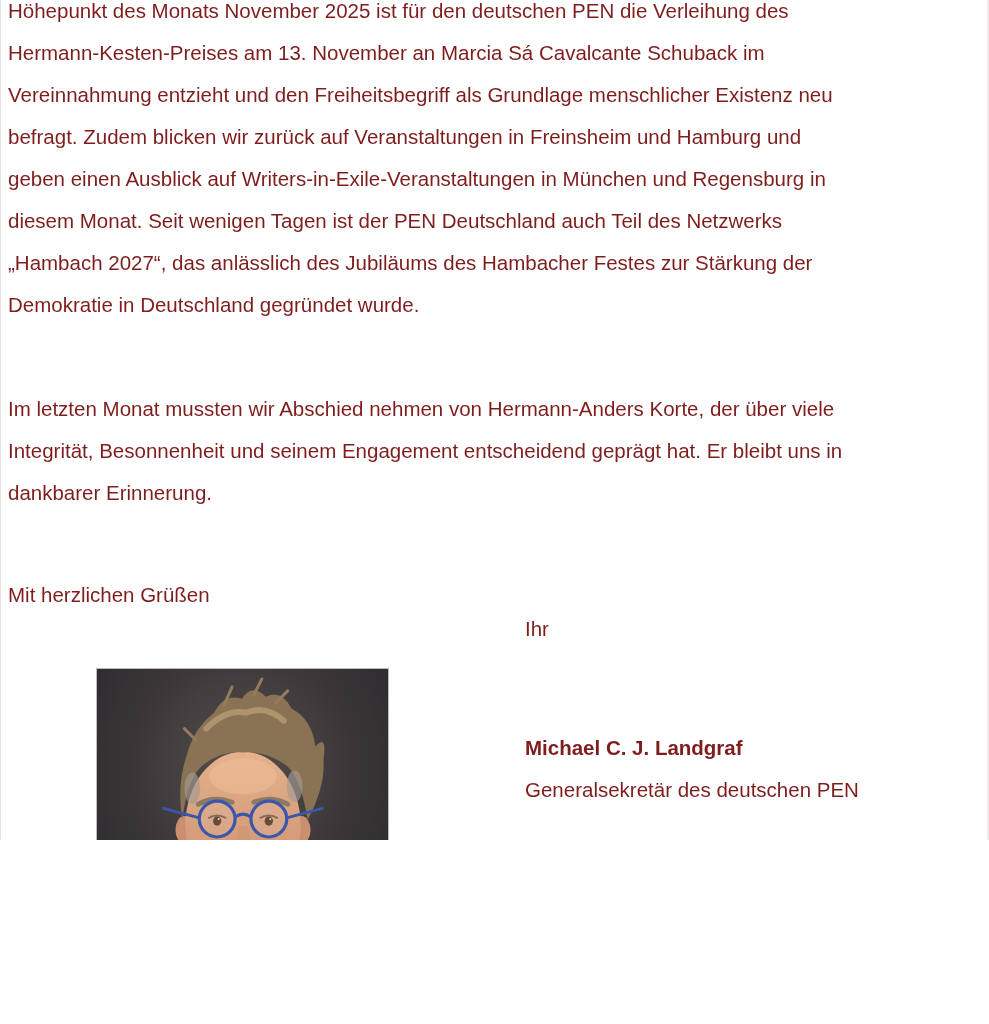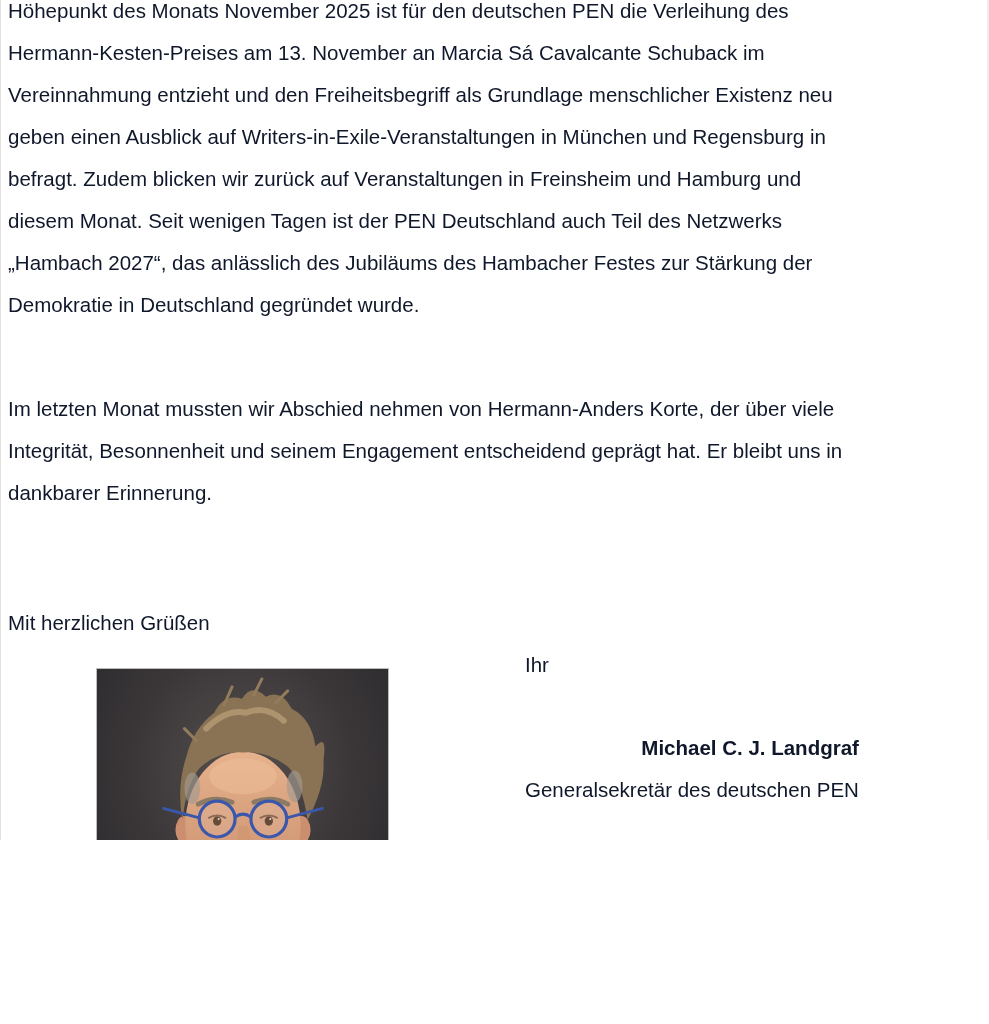--- a/index.html
+++ b/index.html
@@ -7,21 +7,21 @@
     padding: 0;
     background: #ffffff;
   }
   .page {
     position: relative;
     width: 989px;
     height: 840px;
     overflow: hidden;
     background: #ffffff;
     font-family: "Liberation Sans", "DejaVu Sans", sans-serif;
-    color: #0f172a;
+    color: #7f1d1d;
   }
   .edge {
     position: absolute;
     top: 0;
     bottom: 0;
   }
   .edge-left  { left: 0;  width: 1px; background: #e7e0e0; }
   .edge-right { right: 0; width: 2px; background: #f2ebeb; }
 
   .para {
@@ -31,37 +31,37 @@
     font-size: 20.5px;
     line-height: 42px;
   }
   .para .line {
     height: 42px;
     white-space: pre;
     overflow: visible;
   }
   #para-1 { top: -10px; }
   #para-2 { top: 388px; }
-  #para-3 { top: 602px; }
+  #para-3 { top: 574px; }
 
   .sig-salutation {
     position: absolute;
     left: 525px;
-    top: 644px;
+    top: 608px;
     font-size: 20.5px;
     line-height: 42px;
   }
   .sig-block {
     position: absolute;
     left: 525px;
     top: 727px;
     font-size: 20.5px;
     line-height: 42px;
   }
-  .sig-name { font-weight: bold; text-align: right; }
+  .sig-name { font-weight: bold; }
 
   .photo {
     position: absolute;
     left: 96px;
     top: 668px;
     width: 293px;
     height: 334px;
     box-sizing: border-box;
     border: 1px solid #bcbcbc;
     overflow: hidden;
@@ -73,22 +73,22 @@
 
 <div class="page">
 
   <div class="edge edge-left"></div>
   <div class="edge edge-right"></div>
 
   <div class="para" id="para-1">
     <div class="line">Höhepunkt des Monats November 2025 ist für den deutschen PEN die Verleihung des</div>
     <div class="line">Hermann-Kesten-Preises am 13. November an Marcia Sá Cavalcante Schuback im</div>
     <div class="line">Vereinnahmung entzieht und den Freiheitsbegriff als Grundlage menschlicher Existenz neu</div>
+    <div class="line">befragt. Zudem blicken wir zurück auf Veranstaltungen in Freinsheim und Hamburg und</div>
     <div class="line">geben einen Ausblick auf Writers-in-Exile-Veranstaltungen in München und Regensburg in</div>
-    <div class="line">befragt. Zudem blicken wir zurück auf Veranstaltungen in Freinsheim und Hamburg und</div>
     <div class="line">diesem Monat. Seit wenigen Tagen ist der PEN Deutschland auch Teil des Netzwerks</div>
     <div class="line">„Hambach 2027“, das anlässlich des Jubiläums des Hambacher Festes zur Stärkung der</div>
     <div class="line">Demokratie in Deutschland gegründet wurde.</div>
   </div>
 
   <div class="para" id="para-2">
     <div class="line">Im letzten Monat mussten wir Abschied nehmen von Hermann-Anders Korte, der über viele</div>
     <div class="line">Integrität, Besonnenheit und seinem Engagement entscheidend geprägt hat. Er bleibt uns in</div>
     <div class="line">dankbarer Erinnerung.</div>
   </div>

